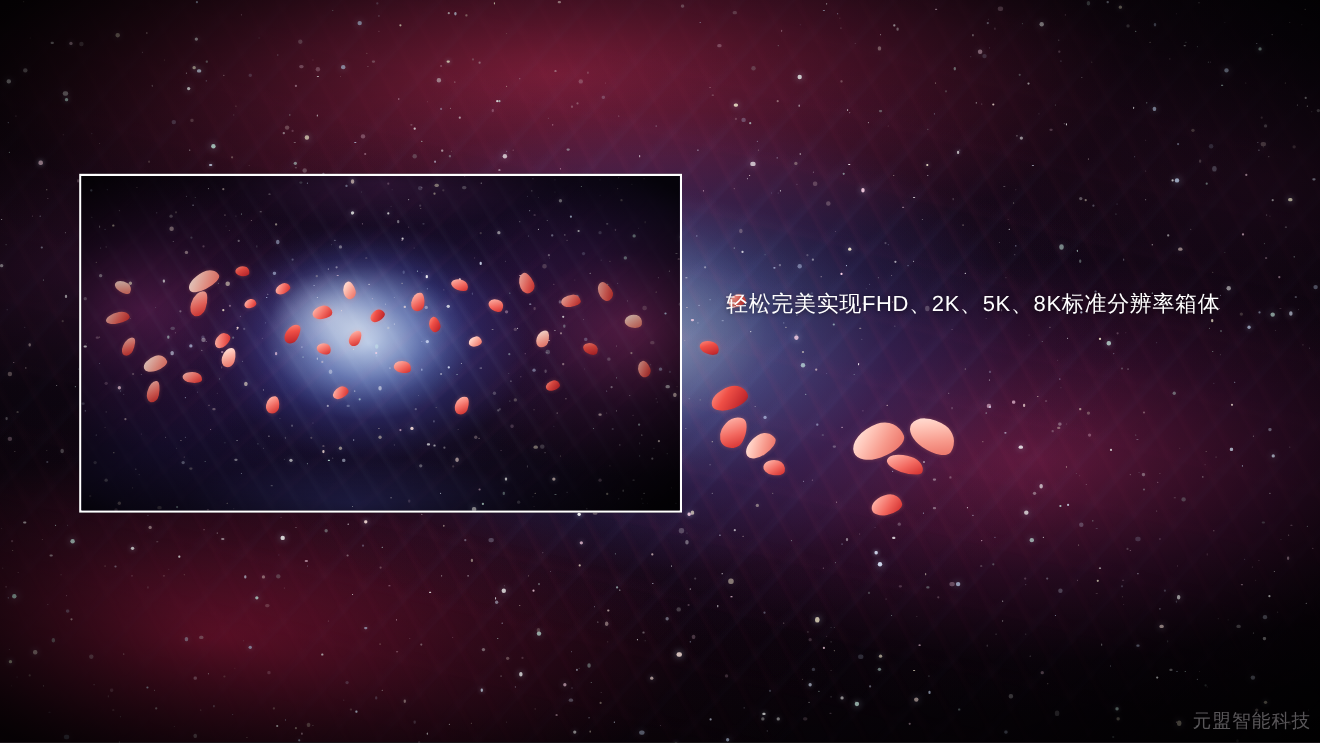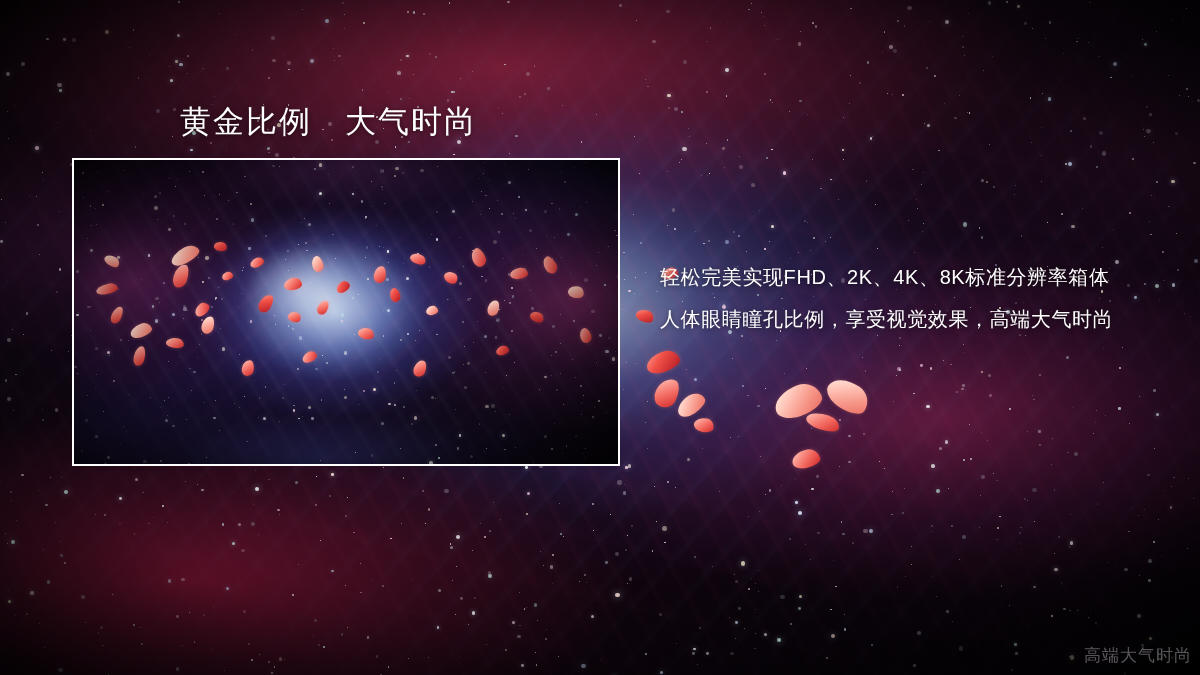--- a/index.html
+++ b/index.html
@@ -1429,21 +1429,20 @@
       <div class="petal pale" style="left: 676px; top: 396px; width: 30px; height: 18px; transform: rotate(-34deg);"></div>
       <div class="petal" style="left: 694px; top: 418px; width: 20px; height: 14px; transform: rotate(12deg);"></div>
       <div class="petal pale" style="left: 774px; top: 386px; width: 48px; height: 30px; transform: rotate(-20deg);"></div>
       <div class="petal" style="left: 806px; top: 414px; width: 34px; height: 16px; transform: rotate(18deg);"></div>
       <div class="petal pale" style="left: 826px; top: 382px; width: 44px; height: 28px; transform: rotate(34deg);"></div>
       <div class="petal" style="left: 792px; top: 450px; width: 28px; height: 18px; transform: rotate(-12deg);"></div>
       <div class="petal deep" style="left: 636px; top: 310px; width: 18px; height: 12px; transform: rotate(22deg);"></div>
       <div class="petal" style="left: 662px; top: 268px; width: 16px; height: 11px; transform: rotate(-16deg);"></div>
     </div>
 
-  <div id="title">黄金比例　大气时尚</div>
 
   <div id="panel-frame">
     <div class="panel-inner">
       <div class="panel-base"></div>
       <div class="panel-filaments"></div>
       <div class="panel-core"></div>
       <div class="stars" id="panel-stars">
           <span style="left: 455.9px; top: 129.7px; width: 1.02px; height: 1.02px; background: rgb(255, 255, 255); opacity: 0.27;"></span>
           <span style="left: 223.3px; top: 207.9px; width: 2.05px; height: 2.05px; background: rgb(255, 255, 255); opacity: 0.51;"></span>
           <span style="left: 423.3px; top: 40px; width: 0.8px; height: 0.8px; background: rgb(255, 255, 255); opacity: 0.45;"></span>
@@ -1894,19 +1893,18 @@
           <div class="petal" style="left: 168px; top: 200px; width: 12px; height: 16px; transform: rotate(10deg);"></div>
           <div class="petal" style="left: 228px; top: 192px; width: 15px; height: 10px; transform: rotate(-26deg);"></div>
           <div class="petal" style="left: 340px; top: 200px; width: 12px; height: 17px; transform: rotate(20deg);"></div>
           <div class="petal deep" style="left: 422px; top: 186px; width: 13px; height: 9px; transform: rotate(-14deg);"></div>
         </div>
       <div class="panel-vignette"></div>
     </div>
   </div>
 
   <div id="body-text">
-    <div class="line">轻松完美实现FHD、2K、4K、8K标准分辨率箱体</div>
-    <div class="line">人体眼睛瞳孔比例，享受视觉效果，高端大气时尚</div>
+    <div class="line">轻松完美实现FHD、2K、5K、8K标准分辨率箱体</div>
   </div>
 
-  <div id="watermark">高端大气时尚</div>
+  <div id="watermark">元盟智能科技</div>
 
 </div>
 
 </body></html>

